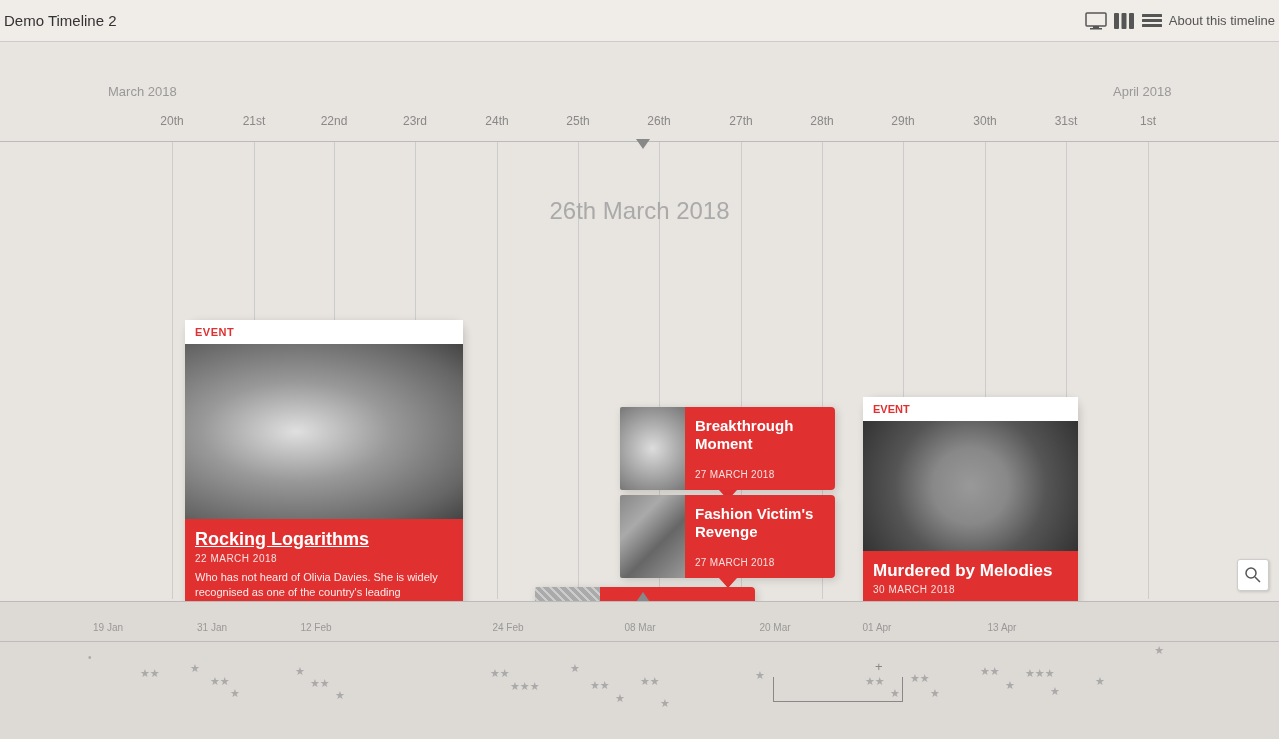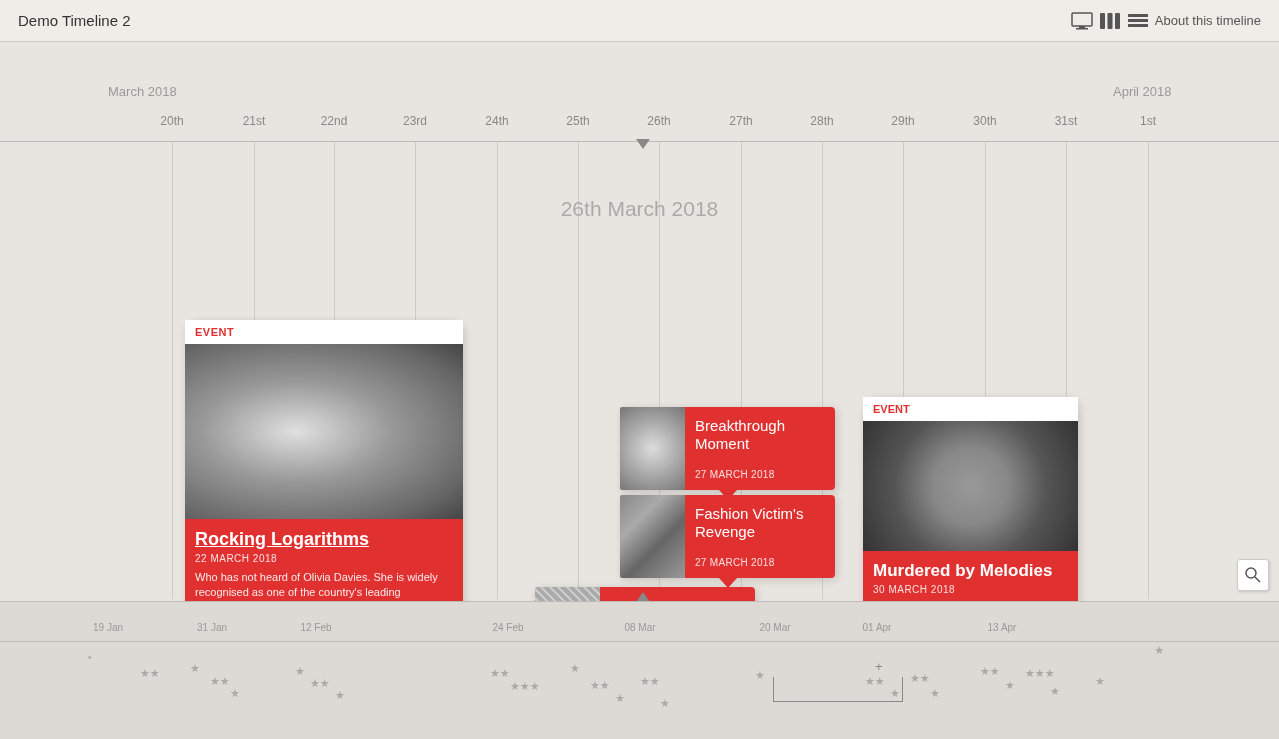--- a/index.html
+++ b/index.html
@@ -10,21 +10,21 @@
       height: 739px;
       overflow: hidden;
       position: relative;
     }
 
     
     #header {
       display: flex;
       align-items: center;
       justify-content: space-between;
-      padding: 10px 18px;
+      padding: 10px 4px;
       background: #f0ece8;
       border-bottom: 1px solid #ccc;
       height: 42px;
     }
     #header-title {
       font-size: 15px;
       color: #333;
       font-weight: normal;
     }
     #header-right {
@@ -100,21 +100,21 @@
       width: 1px;
       background: #ccc;
     }
 
     
     #center-date {
       position: absolute;
       top: 155px;
       left: 50%;
       transform: translateX(-50%);
-      font-size: 21px;
+      font-size: 24px;
       color: #aaa;
       font-weight: 300;
       white-space: nowrap;
     }
 
     
     #current-pos-triangle {
       position: absolute;
       top: 97px;
       left: 636px;
@@ -312,21 +312,21 @@
     }
     .card-with-thumb .content {
       background: #e03030;
       padding: 10px;
       border-radius: 0 4px 4px 0;
       flex: 1;
     }
     .card-with-thumb .content .card-title {
       font-size: 15px;
       color: white;
-      font-weight: normal;
+      font-weight: bold;
       line-height: 1.2;
     }
     .card-with-thumb .content .card-date {
       font-size: 10px;
       color: rgba(255,255,255,0.85);
       margin-top: 16px;
       letter-spacing: 0.3px;
     }
     .card-with-thumb .content .card-subtext {
       font-size: 11px;

